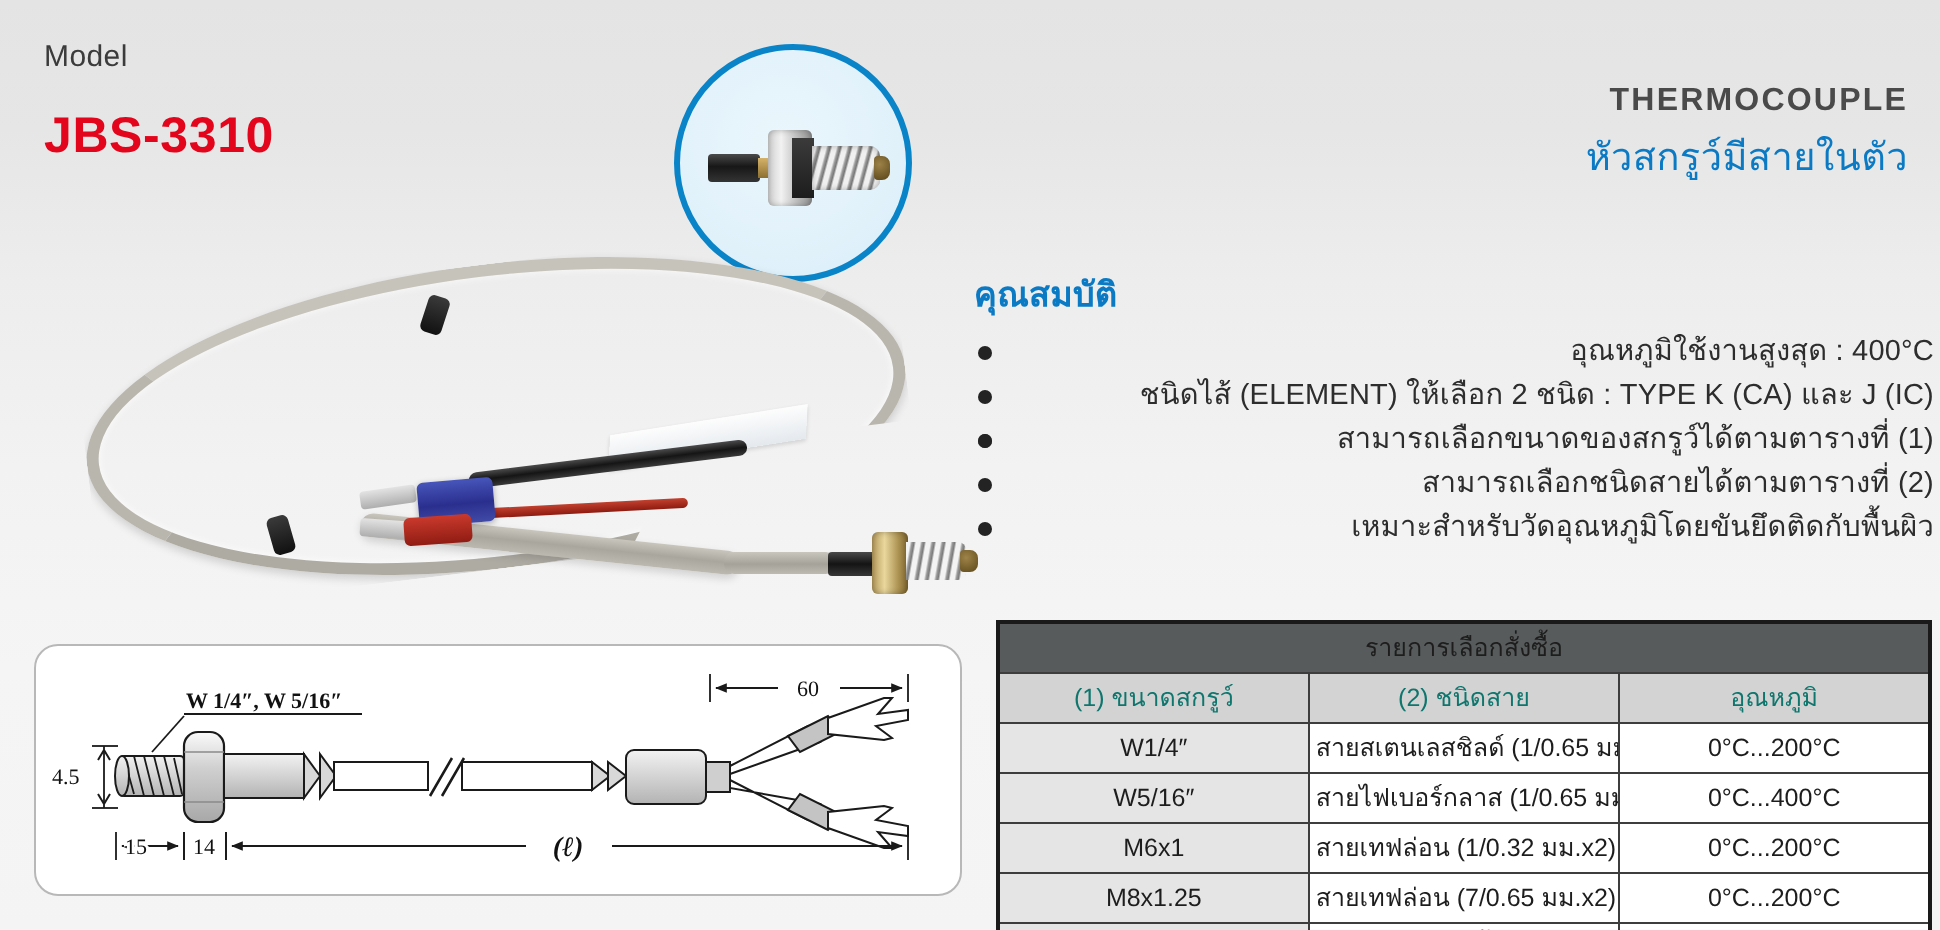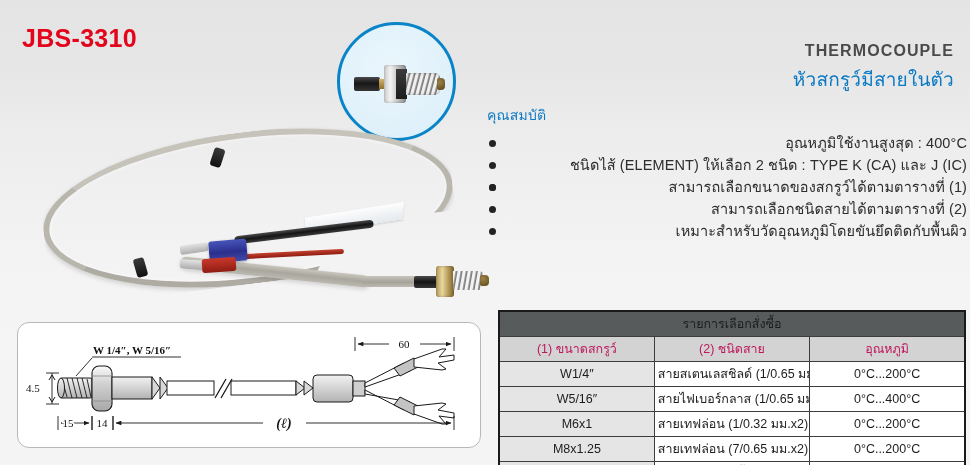--- a/index.html
+++ b/index.html
@@ -33,21 +33,21 @@
     color: #3b3b3b;
     line-height: 18px;
     letter-spacing: .2px;
   }
   .model-number {
     font-size: 25px;
     font-weight: bold;
     color: #e3051b;
     line-height: 29px;
     letter-spacing: .3px;
-    margin-top: 4px;
+    margin-top: 16px;
   }
 
   .title-block {
     position: absolute;
     right: 16px;
     top: 38px;
     text-align: right;
   }
   .title-main {
     font-size: 16px;
@@ -244,25 +244,26 @@
   }
 
   
   .features {
     position: absolute;
     left: 487px;
     top: 103px;
     width: 480px;
   }
   .features-title {
-    font-size: 14px;
-    font-weight: normal;
+    font-size: 17px;
+    font-weight: bold;
     color: #0b7ac4;
     line-height: 24px;
     letter-spacing: .2px;
+    margin-top: 33px;
   }
   .feature-list {
     margin: 5px 0 0 0;
     padding: 0;
     list-style: none;
   }
   .feature-list li {
     font-size: 14.5px;
     color: #2d2d2d;
     line-height: 22px;
@@ -319,33 +320,34 @@
   }
   .ot-title {
     background: #575b5c;
     color: #ffffff;
     font-size: 12.5px;
     height: 19px;
   }
   .ot-head td {
     background: #d3d3d3;
     font-size: 12.5px;
-    color: #be185d;
+    color: #0f766e;
   }
   .col-a { background: #e5e5e5; }
   .col-b { background: #ffffff; }
   .col-c { background: #ffffff; }
   .ot-note { background: #ffffff; }
 </style>
 </head>
 <body>
 
 <div id="page">
 
   <div class="model-block">
+    <div class="model-label">Model</div>
     <div class="model-number">JBS-3310</div>
   </div>
 
   <div class="title-block">
     <div class="title-main">THERMOCOUPLE</div>
     <div class="title-sub">หัวสกรูว์มีสายในตัว</div>
   </div>
 
   <div class="inset-circle">
     <div class="inset-screw">

